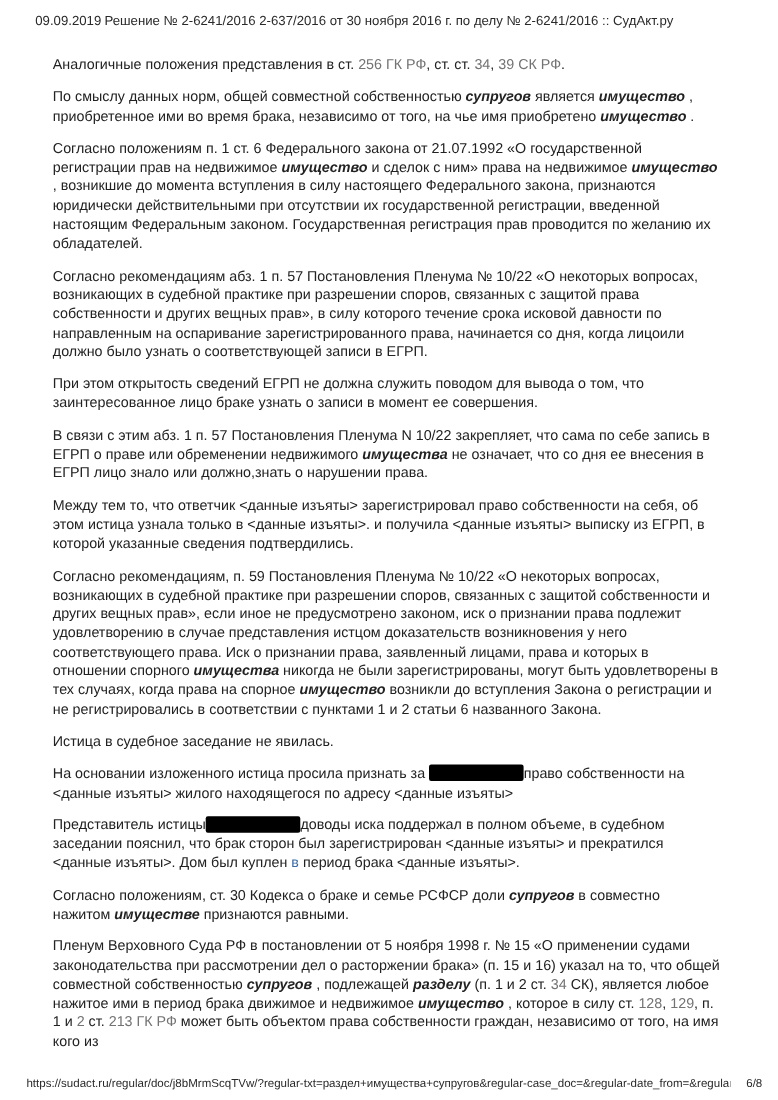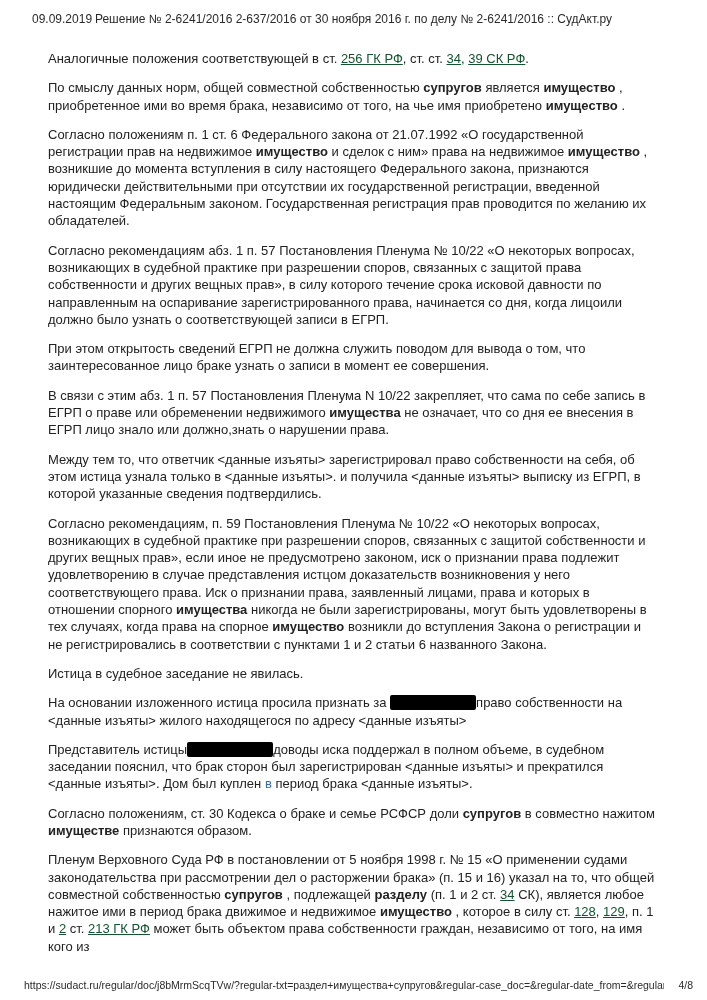--- a/index.html
+++ b/index.html
@@ -16,22 +16,22 @@
     position:absolute; top:12px; left:0; right:0;
     font-size:12px; color:#2a2a2a;
   }
   .header-date { position:absolute; left:32px; top:0; }
   .header-title { text-align:center; padding:0 54px; }
   .content {
     position:absolute; top:50px; left:48px; right:52px;
     font-size:13px; line-height:17.3px;
   }
   .para { margin:0 0 12px 0; }
-  .run.bold { font-weight:bold; }
-  .run.link { color:#14532d; text-decoration:underline; cursor:pointer; }
+  .run.bold { font-weight:bold;font-style:italic; }
+  .run.link { color:#737373; cursor:pointer; }
   .run.link_plain { color:#3b6ba5; cursor:pointer; }
   .run.redaction {
     display:inline-block; width:86px; height:15px;
     background:#000; border-radius:2px; vertical-align:-3px;
   }
   .print-footer {
     position:absolute; bottom:9px; left:24px; right:14px;
     font-size:10.5px; color:#2a2a2a;
     display:flex; justify-content:space-between; align-items:baseline;
   }
@@ -40,31 +40,31 @@
 </style>
 </head>
 <body>
 
 <div class="print-header">
   <span class="header-date">09.09.2019</span>
   <div class="header-title">Решение № 2-6241/2016 2-637/2016 от 30 ноября 2016 г. по делу № 2-6241/2016 :: СудАкт.ру</div>
 </div>
 
 <div class="content">
-    <p class="para"><span class="run text">Аналогичные положения соответствующей в ст. </span><span class="run link">256 ГК РФ</span><span class="run text">, ст. ст. </span><span class="run link">34</span><span class="run text">, </span><span class="run link">39 СК РФ</span><span class="run text">.</span></p>
+    <p class="para"><span class="run text">Аналогичные положения представления в ст. </span><span class="run link">256 ГК РФ</span><span class="run text">, ст. ст. </span><span class="run link">34</span><span class="run text">, </span><span class="run link">39 СК РФ</span><span class="run text">.</span></p>
     <p class="para"><span class="run text">По смыслу данных норм, общей совместной собственностью </span><span class="run bold">супругов</span><span class="run text"> является </span><span class="run bold">имущество</span><span class="run text"> , приобретенное ими во время брака, независимо от того, на чье имя приобретено </span><span class="run bold">имущество</span><span class="run text"> .</span></p>
     <p class="para"><span class="run text">Согласно положениям п. 1 ст. 6 Федерального закона от 21.07.1992 «О государственной регистрации прав на недвижимое </span><span class="run bold">имущество</span><span class="run text"> и сделок с ним» права на недвижимое </span><span class="run bold">имущество</span><span class="run text"> , возникшие до момента вступления в силу настоящего Федерального закона, признаются юридически действительными при отсутствии их государственной регистрации, введенной настоящим Федеральным законом. Государственная регистрация прав проводится по желанию их обладателей.</span></p>
     <p class="para"><span class="run text">Согласно рекомендациям абз. 1 п. 57 Постановления Пленума № 10/22 «О некоторых вопросах, возникающих в судебной практике при разрешении споров, связанных с защитой права собственности и других вещных прав», в силу которого течение срока исковой давности по направленным на оспаривание зарегистрированного права, начинается со дня, когда лицоили должно было узнать о соответствующей записи в ЕГРП.</span></p>
     <p class="para"><span class="run text">При этом открытость сведений ЕГРП не должна служить поводом для вывода о том, что заинтересованное лицо браке узнать о записи в момент ее совершения.</span></p>
     <p class="para"><span class="run text">В связи с этим абз. 1 п. 57 Постановления Пленума N 10/22 закрепляет, что сама по себе запись в ЕГРП о праве или обременении недвижимого </span><span class="run bold">имущества</span><span class="run text"> не означает, что со дня ее внесения в ЕГРП лицо знало или должно,знать о нарушении права.</span></p>
     <p class="para"><span class="run text">Между тем то, что ответчик &lt;данные изъяты&gt; зарегистрировал право собственности на себя, об этом истица узнала только в &lt;данные изъяты&gt;. и получила &lt;данные изъяты&gt; выписку из ЕГРП, в которой указанные сведения подтвердились.</span></p>
     <p class="para"><span class="run text">Согласно рекомендациям, п. 59 Постановления Пленума № 10/22 «О некоторых вопросах, возникающих в судебной практике при разрешении споров, связанных с защитой собственности и других вещных прав», если иное не предусмотрено законом, иск о признании права подлежит удовлетворению в случае представления истцом доказательств возникновения у него соответствующего права. Иск о признании права, заявленный лицами, права и которых в отношении спорного </span><span class="run bold">имущества</span><span class="run text"> никогда не были зарегистрированы, могут быть удовлетворены в тех случаях, когда права на спорное </span><span class="run bold">имущество</span><span class="run text"> возникли до вступления Закона о регистрации и не регистрировались в соответствии с пунктами 1 и 2 статьи 6 названного Закона.</span></p>
     <p class="para"><span class="run text">Истица в судебное заседание не явилась.</span></p>
     <p class="para"><span class="run text">На основании изложенного истица просила признать за </span><span class="run redaction"></span><span class="run text">право собственности на &lt;данные изъяты&gt; жилого находящегося по адресу &lt;данные изъяты&gt;</span></p>
     <p class="para"><span class="run text">Представитель истицы</span><span class="run redaction"></span><span class="run text">доводы иска поддержал в полном объеме, в судебном заседании пояснил, что брак сторон был зарегистрирован &lt;данные изъяты&gt; и прекратился &lt;данные изъяты&gt;. Дом был куплен </span><span class="run link_plain">в</span><span class="run text"> период брака &lt;данные изъяты&gt;.</span></p>
-    <p class="para"><span class="run text">Согласно положениям, ст. 30 Кодекса о браке и семье РСФСР доли </span><span class="run bold">супругов</span><span class="run text"> в совместно нажитом </span><span class="run bold">имуществе</span><span class="run text"> признаются образом.</span></p>
+    <p class="para"><span class="run text">Согласно положениям, ст. 30 Кодекса о браке и семье РСФСР доли </span><span class="run bold">супругов</span><span class="run text"> в совместно нажитом </span><span class="run bold">имуществе</span><span class="run text"> признаются равными.</span></p>
     <p class="para"><span class="run text">Пленум Верховного Суда РФ в постановлении от 5 ноября 1998 г. № 15 «О применении судами законодательства при рассмотрении дел о расторжении брака» (п. 15 и 16) указал на то, что общей совместной собственностью </span><span class="run bold">супругов</span><span class="run text"> , подлежащей </span><span class="run bold">разделу</span><span class="run text"> (п. 1 и 2 ст. </span><span class="run link">34</span><span class="run text"> СК), является любое нажитое ими в период брака движимое и недвижимое </span><span class="run bold">имущество</span><span class="run text"> , которое в силу ст. </span><span class="run link">128</span><span class="run text">, </span><span class="run link">129</span><span class="run text">, п. 1 и </span><span class="run link">2</span><span class="run text"> ст. </span><span class="run link">213 ГК РФ</span><span class="run text"> может быть объектом права собственности граждан, независимо от того, на имя кого из</span></p>
   </div>
 
 <div class="print-footer">
   <span class="footer-url">https://sudact.ru/regular/doc/j8bMrmScqTVw/?regular-txt=раздел+имущества+супругов&amp;regular-case_doc=&amp;regular-date_from=&amp;regular-date_t…</span>
-  <span class="footer-page">4/8</span>
+  <span class="footer-page">6/8</span>
 </div>
 
 </body></html>

